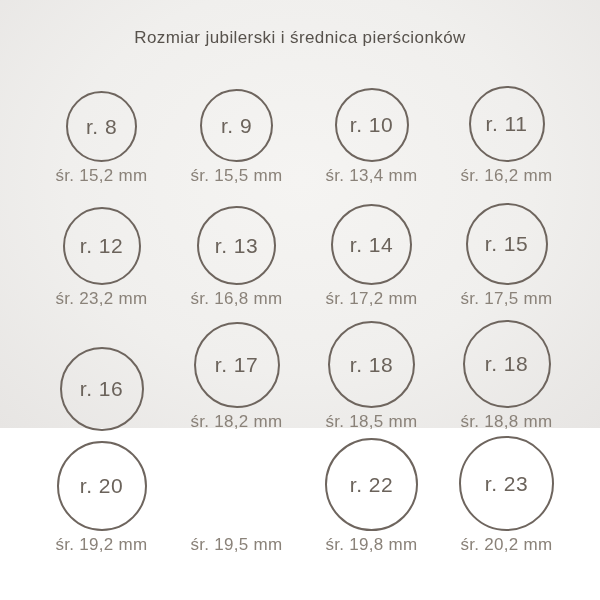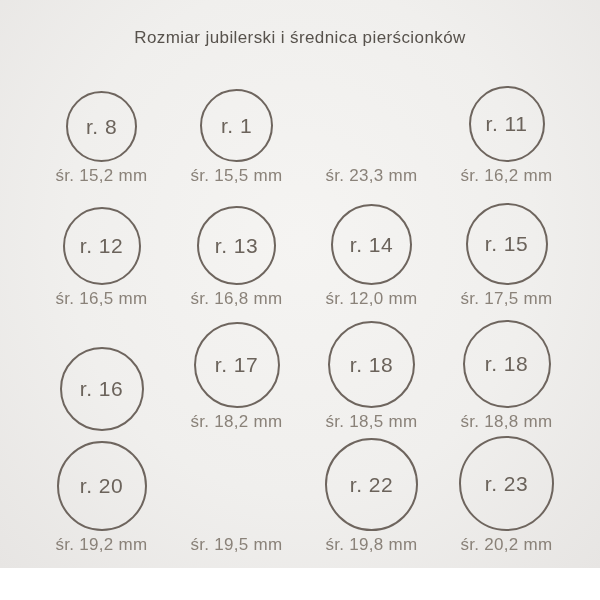--- a/index.html
+++ b/index.html
@@ -7,21 +7,21 @@
     padding: 0;
   }
   body {
     width: 600px;
     height: 600px;
     overflow: hidden;
     font-family: "Liberation Sans", "DejaVu Sans", sans-serif;
   }
   .page {
     width: 600px;
-    height: 568px;
+    height: 428px;
     background: radial-gradient(ellipse at 50% 42%, #f5f4f2 0%, #f0efed 55%, #e7e5e3 100%);
     box-sizing: border-box;
   }
   .title {
     padding-top: 28px;
     height: 30px;
     text-align: center;
     font-size: 17px;
     letter-spacing: 0.4px;
     font-weight: 400;
@@ -70,50 +70,53 @@
   <div class="title" style="color: rgb(87, 82, 76);">Rozmiar jubilerski i średnica pierścionków</div>
   <div class="ring-grid">
       <div class="ring-cell">
         <div class="ring-circle" style="width: 71px; height: 71px; border: 2px solid rgb(110, 101, 94);">
           <span class="ring-size-label" style="color: rgb(107, 99, 91);">r. 8</span>
         </div>
         <span class="ring-diameter-label" style="color: rgb(138, 130, 121);">śr. 15,2 mm</span>
       </div>
       <div class="ring-cell">
         <div class="ring-circle" style="width: 73px; height: 73px; border: 2px solid rgb(110, 101, 94);">
-          <span class="ring-size-label" style="color: rgb(107, 99, 91);">r. 1</span>
+          <span class="ring-size-label" style="color: rgb(107, 99, 91);">r. 9</span>
         </div>
         <span class="ring-diameter-label" style="color: rgb(138, 130, 121);">śr. 15,5 mm</span>
       </div>
       <div class="ring-cell">
-        <span class="ring-diameter-label" style="color: rgb(138, 130, 121);">śr. 23,3 mm</span>
+        <div class="ring-circle" style="width: 74px; height: 74px; border: 2px solid rgb(110, 101, 94);">
+          <span class="ring-size-label" style="color: rgb(107, 99, 91);">r. 10</span>
+        </div>
+        <span class="ring-diameter-label" style="color: rgb(138, 130, 121);">śr. 13,4 mm</span>
       </div>
       <div class="ring-cell">
         <div class="ring-circle" style="width: 76px; height: 76px; border: 2px solid rgb(110, 101, 94);">
           <span class="ring-size-label" style="color: rgb(107, 99, 91); text-align: right;">r. 11</span>
         </div>
         <span class="ring-diameter-label" style="color: rgb(138, 130, 121);">śr. 16,2 mm</span>
       </div>
       <div class="ring-cell">
         <div class="ring-circle" style="width: 78px; height: 78px; border: 2px solid rgb(110, 101, 94); text-align: center;">
           <span class="ring-size-label" style="color: rgb(107, 99, 91);">r. 12</span>
         </div>
-        <span class="ring-diameter-label" style="color: rgb(138, 130, 121);">śr. 16,5 mm</span>
+        <span class="ring-diameter-label" style="color: rgb(138, 130, 121);">śr. 23,2 mm</span>
       </div>
       <div class="ring-cell">
         <div class="ring-circle" style="width: 79px; height: 79px; border: 2px solid rgb(110, 101, 94);">
           <span class="ring-size-label" style="color: rgb(107, 99, 91);">r. 13</span>
         </div>
         <span class="ring-diameter-label" style="color: rgb(138, 130, 121);">śr. 16,8 mm</span>
       </div>
       <div class="ring-cell">
         <div class="ring-circle" style="width: 81px; height: 81px; border: 2px solid rgb(110, 101, 94);">
           <span class="ring-size-label" style="color: rgb(107, 99, 91);">r. 14</span>
         </div>
-        <span class="ring-diameter-label" style="color: rgb(138, 130, 121);">śr. 12,0 mm</span>
+        <span class="ring-diameter-label" style="color: rgb(138, 130, 121);">śr. 17,2 mm</span>
       </div>
       <div class="ring-cell">
         <div class="ring-circle" style="width: 82px; height: 82px; border: 2px solid rgb(110, 101, 94);">
           <span class="ring-size-label" style="color: rgb(107, 99, 91);">r. 15</span>
         </div>
         <span class="ring-diameter-label" style="color: rgb(138, 130, 121);">śr. 17,5 mm</span>
       </div>
       <div class="ring-cell">
         <div class="ring-circle" style="width: 84px; height: 84px; border: 2px solid rgb(110, 101, 94);">
           <span class="ring-size-label" style="color: rgb(107, 99, 91);">r. 16</span>

